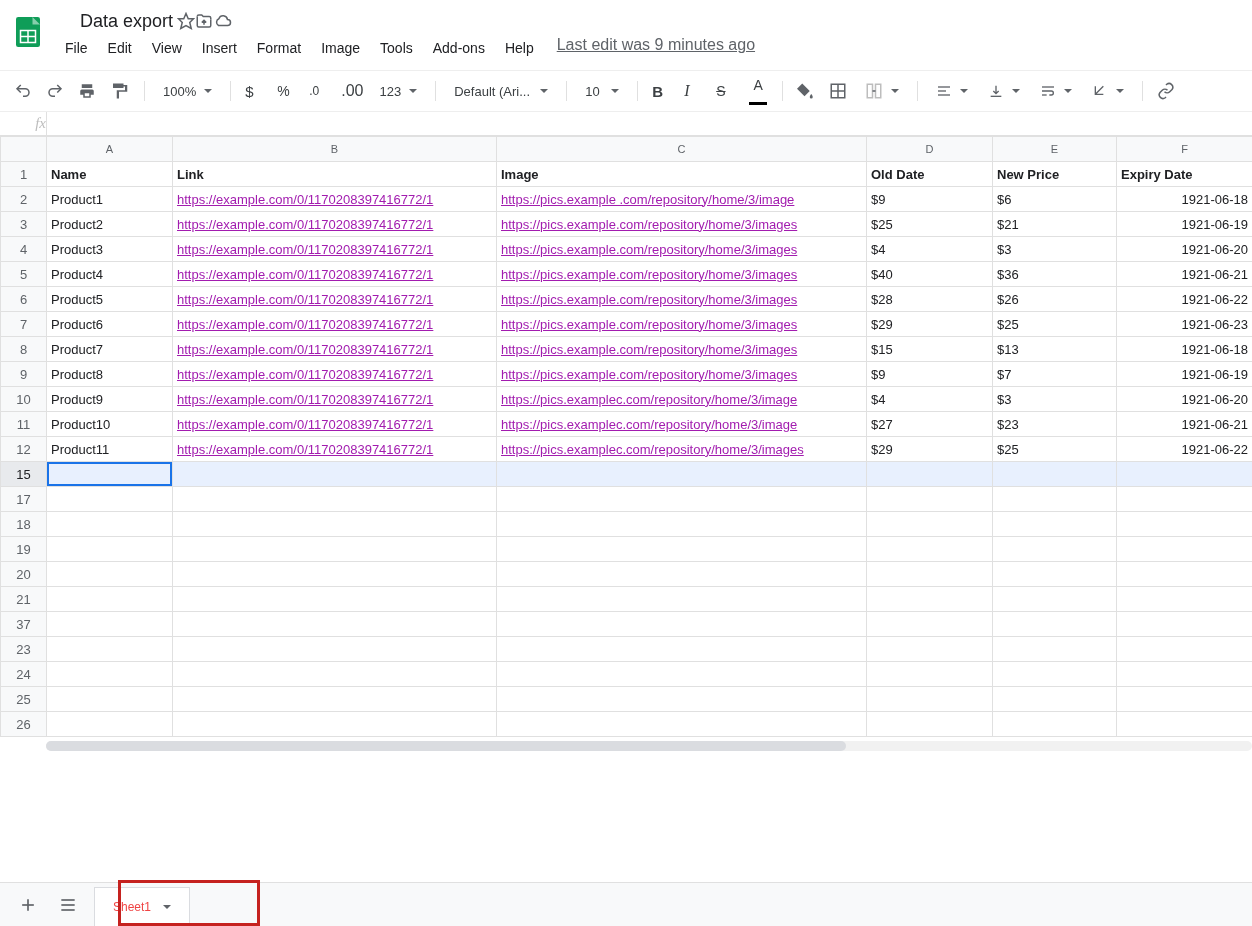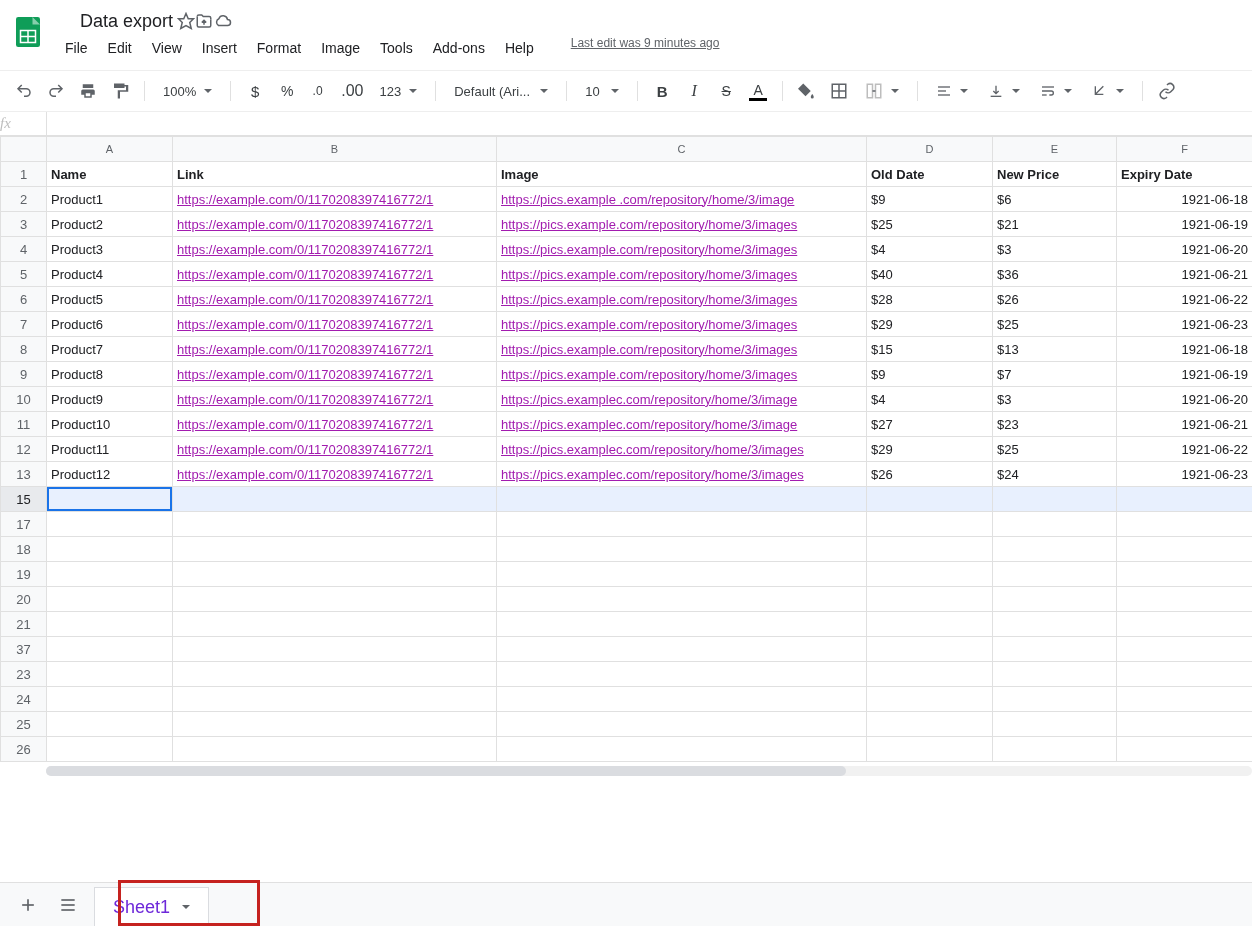--- a/index.html
+++ b/index.html
@@ -7,32 +7,32 @@
   
   .header { display:flex; align-items:flex-start; padding:6px 8px 0 8px; }
   .logo { width:40px; height:52px; display:flex; align-items:center; justify-content:center; margin-right:8px; }
   .logo svg { width:36px; height:36px; }
   .doc-meta { flex:1; }
   .title-row { display:flex; align-items:center; height:30px;margin-left:20px; }
   .doc-title { font-size:18px; color:#202124; padding:2px 4px; }
   .title-icon { color:#5f6368; display:flex; align-items:center; }
   .menu-row { display:flex; gap:2px; height:28px; font-size:14px; color:#202124; }
   .menu-item { padding:4px 9px; border-radius:4px; cursor:pointer; }
-  .last-edit { color:#5f6368; text-decoration:underline; margin-left:26px; cursor:pointer; font-size:12px;}
+  .last-edit { color:#5f6368; text-decoration:underline; margin-left:12px; cursor:pointer; font-size:16px;}
   
   .toolbar { border-top:1px solid #eee; border-bottom:1px solid #eee; margin-top:6px; padding:6px 10px; display:flex; align-items:center; gap:4px; }
-  .tb-btn { min-width:28px; height:28px; display:flex; align-items:center; justify-content:center; color:#5f6368; border-radius:4px; cursor:pointer; padding:0 4px; }
+  .tb-btn { min-width:28px; height:28px; display:flex; align-items:center; justify-content:space-between; color:#5f6368; border-radius:4px; cursor:pointer; padding:0 4px; }
   .tb-sep { width:1px; height:20px; background:#e0e0e0; margin:0 6px; }
   .tb-drop { padding:0 8px; color:#3c4043; font-size:13px; gap:4px;}
   .caret { width:0;height:0;border-left:4px solid transparent;border-right:4px solid transparent;border-top:4px solid #5f6368; margin-left:4px;}
   .text-color-btn { flex-direction:column; gap:0; }
   .text-color-underline { width:18px; height:3px; background:#000; }
   
   .formula-bar { display:flex; align-items:center; height:24px; border-bottom:1px solid #e0e0e0; }
-  .fx-label { width:46px; text-align:left; font-style:italic; color:#bdbdbd; font-size:15px; font-family: serif; }
+  .fx-label { width:46px; text-align:right; font-style:italic; color:#bdbdbd; font-size:15px; font-family: serif; }
   .fx-input { flex:1; height:100%; border:none; outline:none; border-left:1px solid #e0e0e0; padding:0 6px; font-size:13px; }
   
   .grid-wrap { overflow:hidden; }
   table.sheet { border-collapse:collapse; table-layout:fixed; width:1252px; }
   table.sheet th, table.sheet td { border:1px solid #e0e0e0; height:25px; font-size:13px; overflow:hidden; white-space:nowrap; }
   table.sheet th { background:#f8f9fa; font-weight:normal; color:#5f6368; text-align:center; font-size:11px; }
   .corner { width:46px; background:#f8f9fa; border:1px solid #e0e0e0;}
   .rowhead { width:46px; background:#f8f9fa; text-align:center; color:#5f6368; font-size:11px;}
   .rowhead.sel { background:#e8eaed; color:#202124; }
   col.c-a { width:126px; }
@@ -47,21 +47,21 @@
   td.right { text-align:right;margin-left:27px; }
   td.sel { background:#e8f0fe; }
   td.selcell { box-shadow: inset 0 0 0 2px #1a73e8; }
   
   .hscroll { height:14px; background:#fff; position:relative; margin-top:2px;}
   .hscroll-track { position:absolute; left:46px; right:0; top:2px; height:10px; background:#f1f1f1; border-radius:5px;}
   .hscroll-thumb { position:absolute; left:46px; width:800px; top:2px; height:10px; background:#dadce0; border-radius:5px;}
   
   .footer { position:fixed; bottom:0; left:0; right:0; height:44px; background:#f8f9fa; border-top:1px solid #e0e0e0; display:flex; align-items:center; padding:0 14px; gap:12px;}
   .footer .fbtn { color:#5f6368; width:28px; height:28px; display:flex; align-items:center; justify-content:center; cursor:pointer; }
-  .sheet-tab { background:#fff; border:1px solid #dadce0; border-bottom:none; border-radius:0; height:40px; padding:0 18px; display:flex; align-items:center; gap:8px; color:#6d28d9; font-weight:500; font-size:18px; position:relative; top:2px;}
+  .sheet-tab { background:#fff; border:1px solid #dadce0; border-bottom:none; border-radius:0; height:40px; padding:0 18px; display:flex; align-items:center; gap:8px; color:#ef4444; font-weight:500; font-size:12px; position:relative; top:2px;}
   .sheet-tab-highlight { position:absolute; border:3px solid #c5221f; left:118px; bottom:0px; width:142px; height:46px; pointer-events:none;}
   .spacer-bottom { height:60px; }
 </style>
 </head>
 <body>
 
 <div class="header">
   <div class="logo">
     <svg viewBox="0 0 48 48">
         <rect x="8" y="4" width="32" height="40" rx="3" fill="#0f9d58"></rect>
@@ -352,29 +352,20 @@
         <tr>
           <td class="rowhead">12</td>
           <td>Product11</td>
           <td class="link">https://example.com/0/1170208397416772/1</td>
           <td class="link">https://pics.examplec.com/repository/home/3/images</td>
           <td>$29</td>
           <td>$25</td>
           <td class="right">1921-06-22</td>
         </tr>
         <tr>
-          <td class="rowhead">13</td>
-          <td>Product12</td>
-          <td class="link">https://example.com/0/1170208397416772/1</td>
-          <td class="link">https://pics.examplec.com/repository/home/3/images</td>
-          <td>$26</td>
-          <td>$24</td>
-          <td class="right">1921-06-23</td>
-        </tr>
-        <tr>
           <td class="rowhead sel">15</td>
           <td class="sel selcell"></td>
           <td class="sel"></td>
           <td class="sel"></td>
           <td class="sel"></td>
           <td class="sel"></td>
           <td class="sel"></td>
         </tr>
         <tr>
           <td class="rowhead">17</td>

